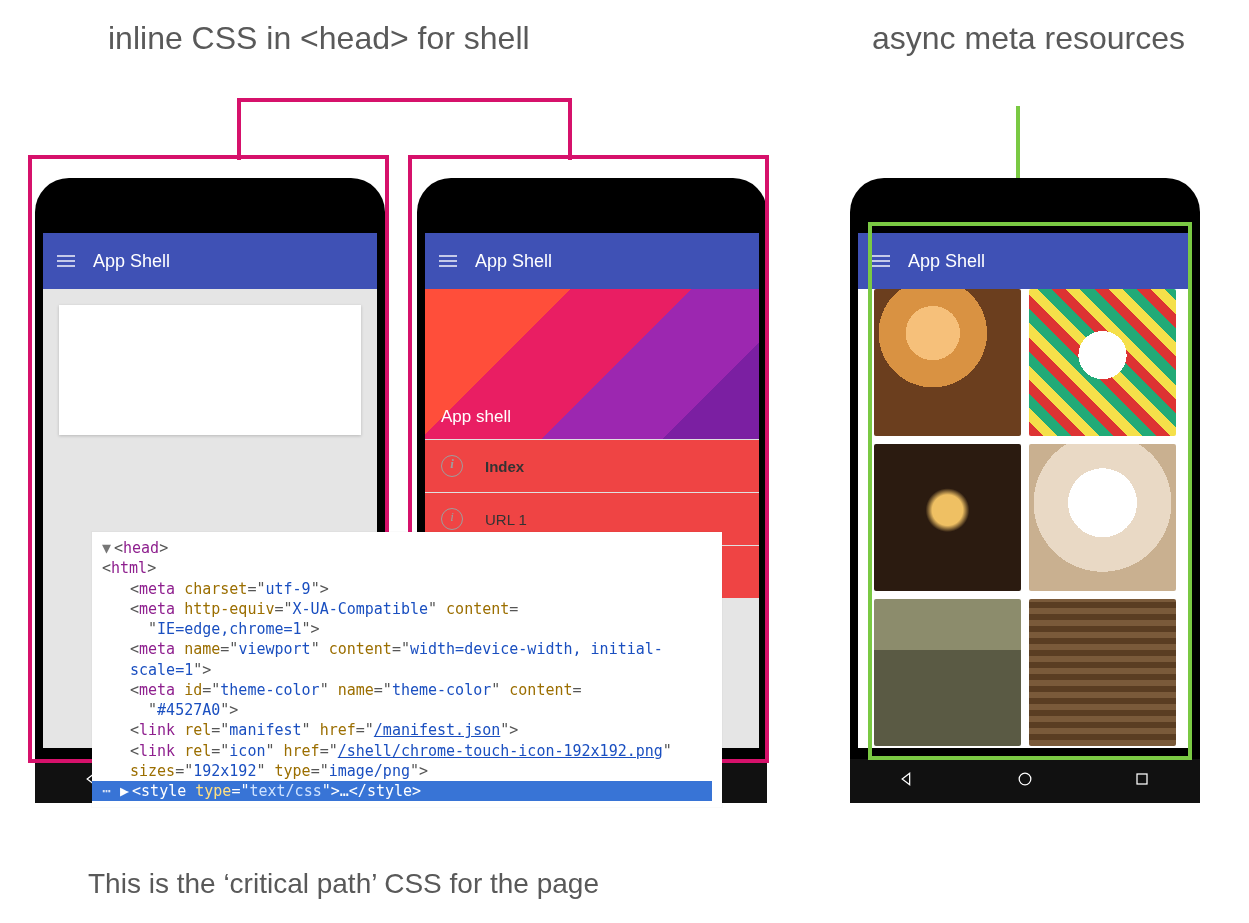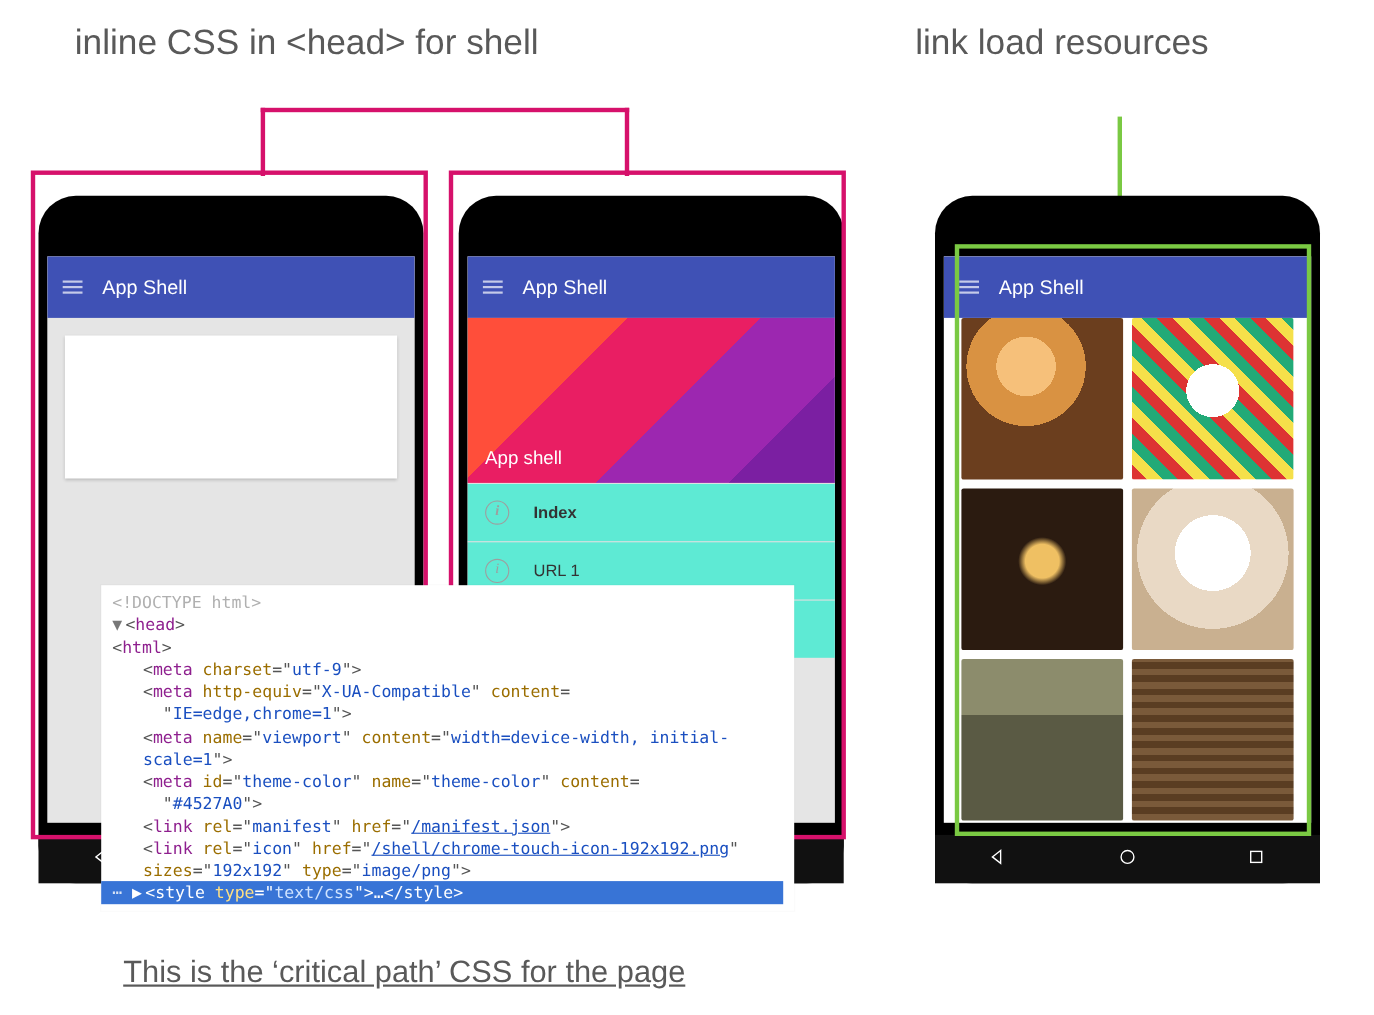--- a/index.html
+++ b/index.html
@@ -1,32 +1,32 @@
 <!DOCTYPE html>
 <html><head>
 <meta charset="utf-8">
 <style>
   html,body{margin:0;padding:0;background:#fff;font-family:"Helvetica Neue",Arial,sans-serif;color:#333;}
   .stage{position:relative;width:1249px;height:923px;}
-  .label{position:absolute;font-size:32px;color:#595959;line-height:1.25;font-weight:300;}
+  .label{position:absolute;font-size:32px;color:#595959;line-height:1.25;font-weight:300;margin-left:40px;}
   .caption{position:absolute;font-size:28px;color:#595959;font-weight:300;}
   .pink-connector{position:absolute;border:4px solid #d6116b;border-bottom:none;}
   .green-line{position:absolute;background:#7ac943;width:4px;}
   .phone{position:absolute;width:350px;height:625px;background:#000;border-radius:34px;}
   .phone-inner{position:absolute;left:8px;right:8px;top:55px;bottom:55px;background:#e5e5e5;overflow:hidden;}
   .phone-navbar{position:absolute;left:0;right:0;bottom:0;height:44px;background:#111;display:flex;align-items:center;justify-content:space-around;}
   .phone-navbar svg{width:20px;height:20px;}
   .phone-navbar span{color:#fff;}
   .appbar{height:56px;background:#3f51b5;color:#fff;display:flex;align-items:center;padding:0 14px;font-size:18px;}
   .hamburger{display:inline-block;margin-right:18px;}
   .hamburger div{width:18px;height:2px;background:#c5cae9;margin:3px 0;}
   .card{background:#fff;margin:16px;height:130px;box-shadow:0 1px 3px rgba(0,0,0,.2);}
   .hero{height:150px;background:linear-gradient(135deg,#ff4e3a 0 30%,#e91e63 30% 55%,#9c27b0 55% 80%,#7b1fa2 80%);position:relative;}
   .hero-title{position:absolute;left:16px;bottom:12px;color:#fff;font-size:17px;}
-  .list{background:#5eead4;}
+  .list{background:#ef4444;}
   .list-item{display:flex;align-items:center;height:52px;border-top:1px solid #e0e0e0;padding:0 16px;font-size:15px;color:#333;}
   .list-item.sel{font-weight:600;}
   .list-item .info{width:20px;height:20px;border:1.5px solid #9e9e9e;border-radius:50%;margin-right:22px;position:relative;}
   .list-item .info::after{content:"i";position:absolute;left:0;right:0;text-align:center;top:0;font-size:13px;color:#9e9e9e;font-family:serif;font-style:italic;}
   .pink-box{position:absolute;border:4px solid #d6116b;}
   .green-box{position:absolute;border:4px solid #7ac943;}
   .codebox{position:absolute;background:#fff;font-family:Menlo,Consolas,monospace;font-size:15px;line-height:1.35;padding:6px 10px;color:#555;box-shadow:0 0 0 1px rgba(0,0,0,.02);}
   .codebox .tag{color:#8e1f8e;}
   .codebox .attr{color:#9b6e00;margin-top:44px;}
   .codebox .val{color:#1a4fc0;}
@@ -48,21 +48,21 @@
   .cat5{background:linear-gradient(#8c8c6c 0 35%,#5a5a44 35% 100%);}
   .cat6{background:repeating-linear-gradient(0deg,#7a5a3a 0 6px,#5a3d22 6px 12px);}
 </style>
 </head>
 <body>
 
 <div class="stage">
 
   <div class="label" style="left:68px;top:18px;">inline CSS in &lt;head&gt; for shell</div>
 
-  <div class="label" style="left:832px;top:18px;">link load resources</div>
+  <div class="label" style="left:832px;top:18px;">async meta resources</div>
 
   <div class="pink-connector" style="left:237px;top:98px;width:327px;height:58px;"></div>
 
   <div class="green-line" style="left:1016px;top:106px;height:116px;"></div>
 
   <div class="phone" style="left:35px;top:178px;">
     <div class="phone-inner">
       <div class="appbar">
         <span class="hamburger">
             <div></div>
@@ -158,27 +158,26 @@
           </svg></span>
     </div>
   </div>
 
   <div class="pink-box" style="left:28px;top:155px;width:353px;height:600px;"></div>
   <div class="pink-box" style="left:408px;top:155px;width:353px;height:600px;"></div>
 
   <div class="green-box" style="left:868px;top:222px;width:316px;height:530px;"></div>
 
   <div class="codebox" style="left:92px;top:532px;width:610px;">
-    <div><span class="g">&lt;!DOCTYPE html&gt;</span></div>
     <div><span class="tri">▼</span>&lt;<span class="tag">head</span>&gt;</div>
     <div>&lt;<span class="tag">html</span>&gt;</div>
     <div style="padding-left:28px">&lt;<span class="tag">meta</span> <span class="attr">charset</span>="<span class="val">utf-9</span>"&gt;</div>
     <div style="padding-left:28px">&lt;<span class="tag">meta</span> <span class="attr">http-equiv</span>="<span class="val">X-UA-Compatible</span>" <span class="attr">content</span>=<br>&nbsp;&nbsp;"<span class="val">IE=edge,chrome=1</span>"&gt;</div>
     <div style="padding-left:28px">&lt;<span class="tag">meta</span> <span class="attr">name</span>="<span class="val">viewport</span>" <span class="attr">content</span>="<span class="val">width=device-width, initial-scale=1</span>"&gt;</div>
     <div style="padding-left:28px">&lt;<span class="tag">meta</span> <span class="attr">id</span>="<span class="val">theme-color</span>" <span class="attr">name</span>="<span class="val">theme-color</span>" <span class="attr">content</span>=<br>&nbsp;&nbsp;"<span class="val">#4527A0</span>"&gt;</div>
     <div style="padding-left:28px">&lt;<span class="tag">link</span> <span class="attr">rel</span>="<span class="val">manifest</span>" <span class="attr">href</span>="<span class="lnk">/manifest.json</span>"&gt;</div>
     <div style="padding-left:28px">&lt;<span class="tag">link</span> <span class="attr">rel</span>="<span class="val">icon</span>" <span class="attr">href</span>="<span class="lnk">/shell/chrome-touch-icon-192x192.png</span>" <span class="attr">sizes</span>="<span class="val">192x192</span>" <span class="attr">type</span>="<span class="val">image/png</span>"&gt;</div>
     <div class="hl" style="margin-left:-10px;padding-left:10px;"><span style="opacity:.8">⋯&nbsp;</span><span class="tri" style="color:#fff">▶</span>&lt;<span class="tag">style</span> <span class="attr">type</span>="<span class="val">text/css</span>"&gt;…&lt;/<span class="tag">style</span>&gt;</div>
   </div>
 
-  <div class="caption" style="left:112px;top:868px;text-decoration:underline;">This is the ‘critical path’ CSS for the page</div>
+  <div class="caption" style="left:88px;top:868px;">This is the ‘critical path’ CSS for the page</div>
 
 </div>
 
 </body></html>

